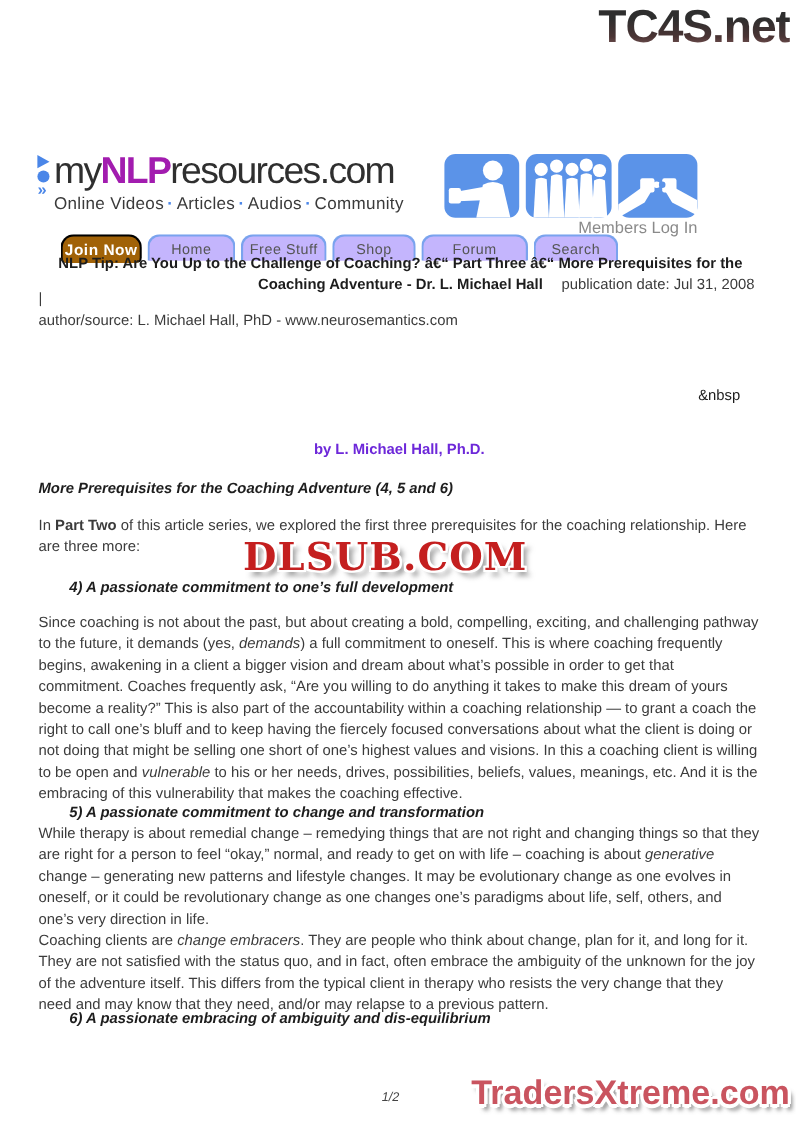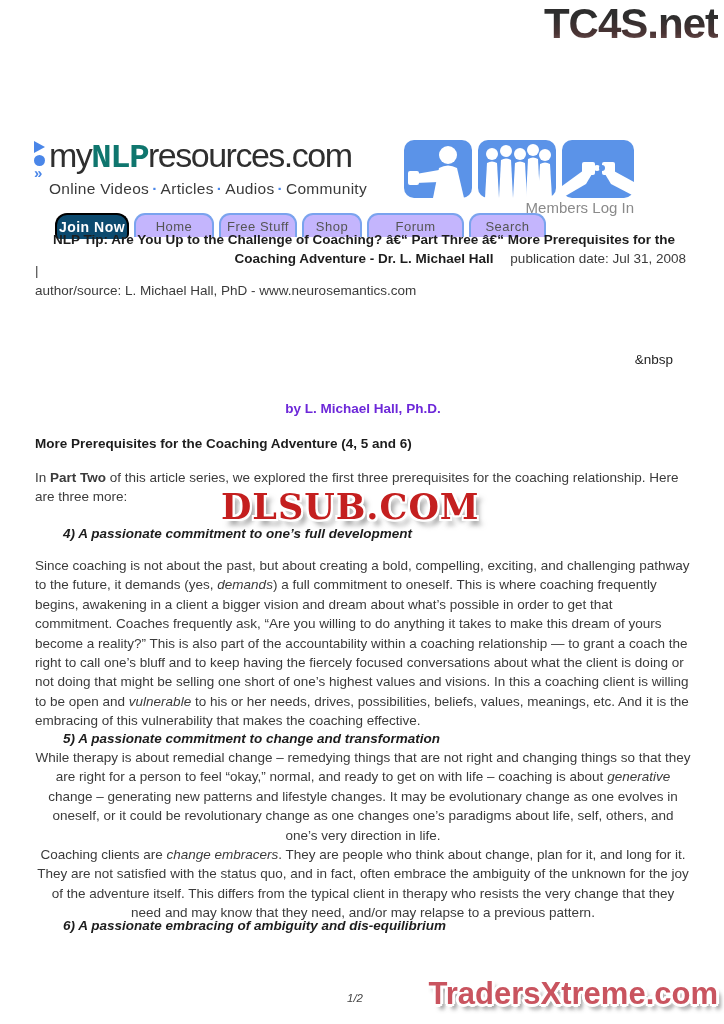--- a/index.html
+++ b/index.html
@@ -14,53 +14,53 @@
         -webkit-background-clip:text;background-clip:text;color:transparent;}
 
   
   .logo-block{position:absolute;left:34px;top:138px;display:flex;align-items:flex-start;}
   .logo-icon{display:flex;flex-direction:column;align-items:flex-start;margin:3px 4px 0 0;}
   .tri{width:0;height:0;border-left:11px solid #4a86e8;border-top:6px solid transparent;border-bottom:6px solid transparent;}
   .dot{width:11px;height:11px;border-radius:50%;background:#4a86e8;margin:2px 0;}
   .chev{color:#4a86e8;font-weight:bold;font-size:15px;line-height:10px;}
   .chev::before{content:"\00BB";}
   .wordmark{font-size:34px;line-height:34px;letter-spacing:-1.5px;color:#2f2f2f;}
-  .wordmark .nlp{color:#0f766e;font-weight:bold;font-family:Liberation Mono, monospace;}
+  .wordmark .nlp{color:#a21caf;font-weight:bold;}
   .tagline{font-size:15.5px;color:#3a3a3a;margin-top:5px;letter-spacing:0.3px;}
   .tagsep{color:#4a86e8;font-weight:bold;padding:0 3px;}
 
   
   .hdr-img{position:absolute;top:140px;height:58px;background:#5b93e8;border-radius:10px;}
   .members{position:absolute;top:199px;right:90px;font-size:15px;color:#8a8a8a;}
 
   
   .tabs{position:absolute;left:55px;top:213px;display:flex;gap:5px;}
   .tab{height:24px;border:2px solid #7aa3ee;border-bottom:none;border-radius:11px 11px 0 0;
        background:#c4b5fd;color:#555;font-size:13px;letter-spacing:0.5px;
        display:flex;align-items:center;justify-content:center;box-sizing:border-box;cursor:pointer;}
-  .tab.black{background:#0c4a6e;border-color:#000;color:#fff;font-weight:bold;font-size:14px;
+  .tab.black{background:#a16207;border-color:#000;color:#fff;font-weight:bold;font-size:14px;
              border-radius:12px 12px 5px 5px;height:26px;}
 
   
   .blk{position:absolute;left:35px;width:656px;font-size:13.5px;line-height:19.4px;}
   .title{top:230px;left:40px;width:648px;text-align:center;font-weight:bold;color:#1d1d1d;line-height:19px;position:absolute;font-size:13.5px;}
   .pubdate{position:absolute;right:2px;top:19px;font-weight:normal;color:#3b3b3b;}
   .pipe{top:261px;}
   .author{top:281px;}
   .prevnext{top:350px;text-align:right;padding-right:0;}
   .prevnext a{color:#1515cc;text-decoration:underline;cursor:pointer;}
   .nbspline{text-align:right;padding-right:18px;color:#1d1d1d;}
   .byline{top:399px;text-align:center;font-weight:bold;color:#6d28d9;}
-  .h-more{top:434px;font-weight:bold;color:#1d1d1d;}
+  .h-more{top:434px;font-weight:bold;color:#1d1d1d;font-style:italic;}
   .intro{top:468px;}
   .sech{font-weight:bold;font-style:italic;color:#1d1d1d;margin-left:28px;}
   .sec4h{top:524px;}
   .para4{top:556px;}
   .sec5h{top:729px;}
-  .para5{top:748px;text-align:center;}
+  .para5{top:748px;}
   .sec6h{top:916px;}
 
   
   .dlsub{position:absolute;left:221px;top:486px;font-family:"DejaVu Serif",serif;font-weight:bold;
          font-size:35px;letter-spacing:1px;color:#c41f1f;white-space:nowrap;
          text-shadow:-2px -2px 0 #fff,2px -2px 0 #fff,-2px 2px 0 #fff,2px 2px 0 #fff,
                      0 -2px 0 #fff,0 2px 0 #fff,-2px 0 0 #fff,2px 0 0 #fff,
                      5px 6px 5px rgba(110,110,110,.65);}
   .traders{position:absolute;right:6px;top:976px;font-weight:bold;font-size:31px;letter-spacing:0px;
            color:#c9545f;white-space:nowrap;
@@ -117,21 +117,21 @@
     <circle cx="40" cy="28" r="3" fill="#5b93e8"></circle>
     <path d="M72 42 L50 30 L43 34 L49 44 L72 56 Z" fill="#fff"></path>
   </svg>
 </div>
 <div class="members">Members Log In</div>
 
 <nav class="tabs">
   <div class="tab black" style="width:74px">Join Now</div>
   <div class="tab" style="width:80px">Home</div>
   <div class="tab" style="width:78px">Free Stuff</div>
-  <div class="tab" style="width:60px">Shop</div>
+  <div class="tab" style="width:76px">Shop</div>
   <div class="tab" style="width:97px">Forum</div>
   <div class="tab" style="width:77px">Search</div>
 </nav>
 
 <div class="title">
   <span>NLP Tip: Are You Up to the Challenge of Coaching? â€“ Part Three â€“ More Prerequisites for the</span><br>
   <span>Coaching Adventure - Dr. L. Michael Hall</span>
   <span class="pubdate">publication date: Jul 31, 2008</span>
 </div>
 

